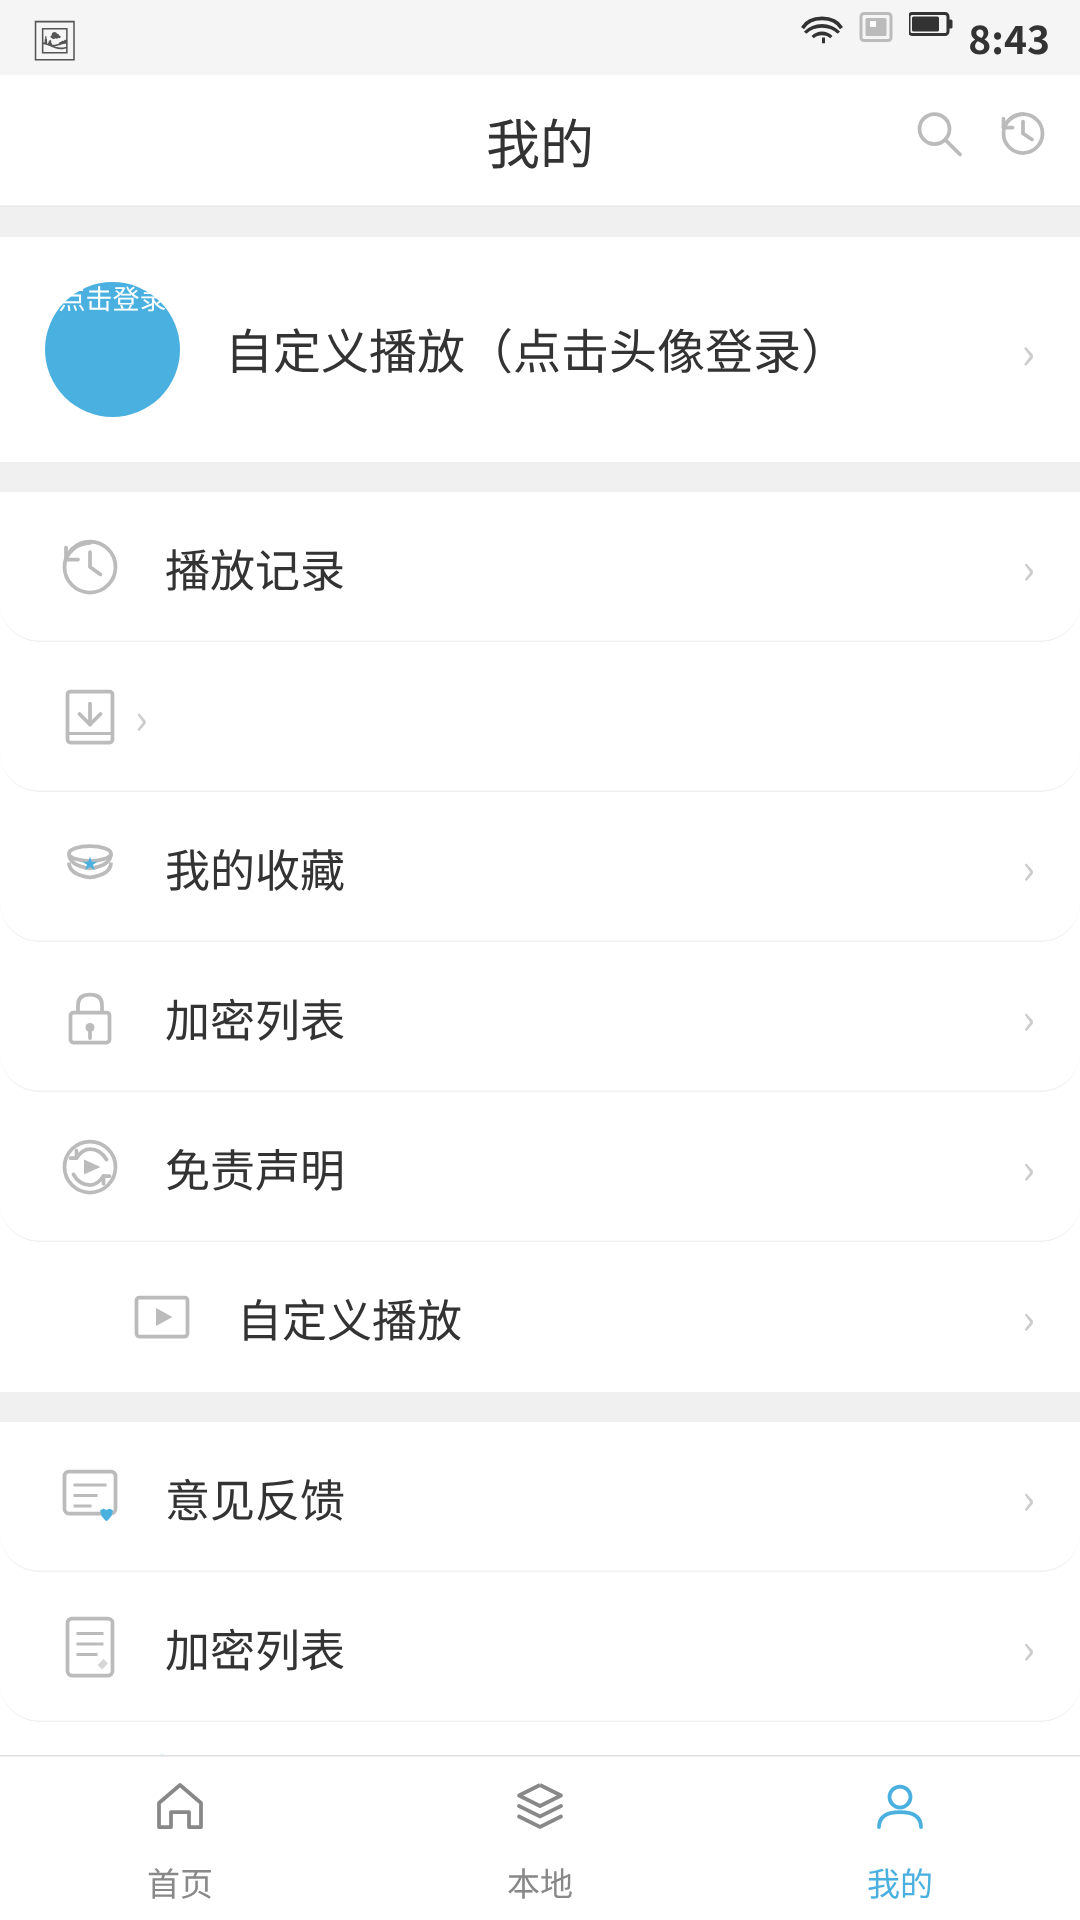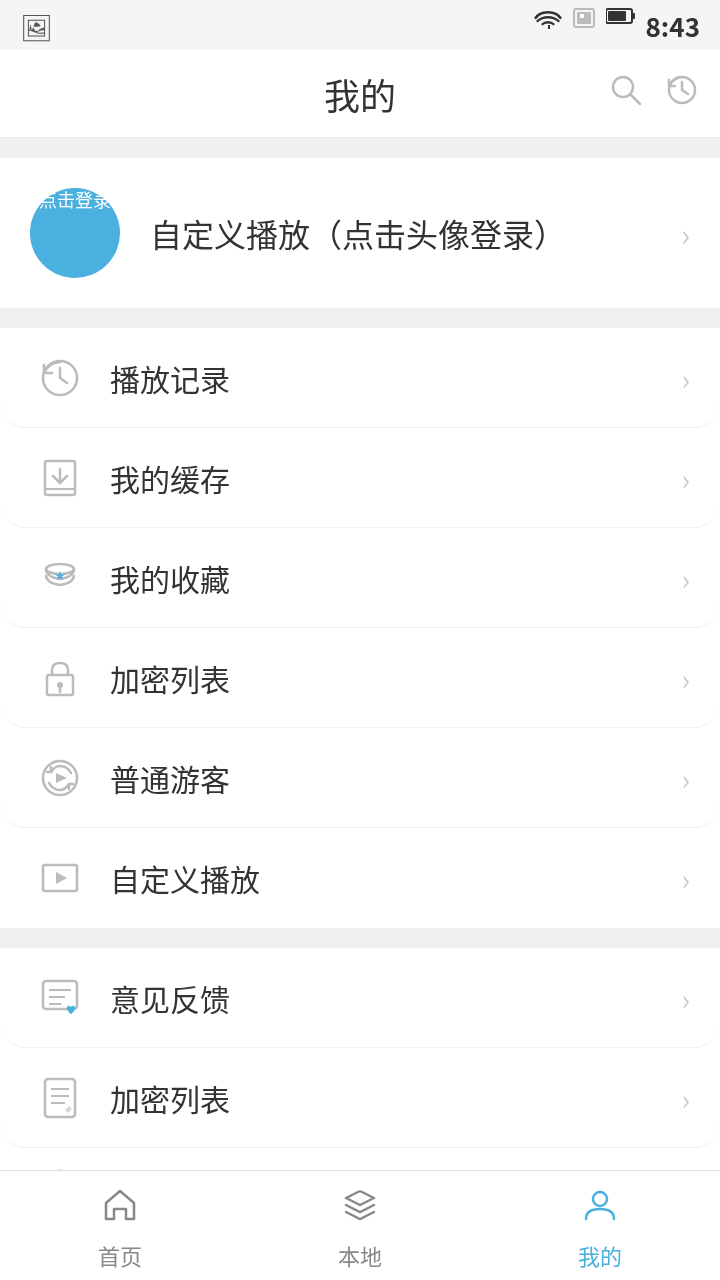--- a/index.html
+++ b/index.html
@@ -111,20 +111,21 @@
       align-items: center;
       padding: 0 30px;
       height: 100px;
       border-bottom: 1px solid #f0f0f0;
       cursor: pointer;
       position: relative;
       border-radius: 26px;
     }
     .menu-item:last-child {
       border-bottom: none;
+      margin-left: 48px;
     }
     .menu-icon-wrap {
       width: 60px;
       height: 60px;
       display: flex;
       align-items: center;
       justify-content: center;
       flex-shrink: 0;
     }
     .menu-label {
@@ -248,21 +249,20 @@
 
     <div class="menu-item">
       <div class="menu-icon-wrap">
         <svg width="46" height="46" viewBox="0 0 46 46" fill="none">
           <rect x="8" y="6" width="30" height="34" rx="2" stroke="#bbb" stroke-width="2.5"></rect>
           <line x1="8" y1="34" x2="38" y2="34" stroke="#bbb" stroke-width="2"></line>
           <polyline points="23,14 23,28 16,21" stroke="#bbb" stroke-width="2.5" stroke-linecap="round" stroke-linejoin="round" fill="none"></polyline>
           <polyline points="23,28 30,21" stroke="#bbb" stroke-width="2.5" stroke-linecap="round" fill="none"></polyline>
         </svg>
       </div>
-      <span class="menu-label">我的缓存</span>
       <span class="menu-chevron">›</span>
     </div>
 
     <div class="menu-item">
       <div class="menu-icon-wrap">
         <svg width="46" height="46" viewBox="0 0 46 46" fill="none">
 
           <ellipse cx="23" cy="14" rx="14" ry="5" stroke="#bbb" stroke-width="2.5" fill="none"></ellipse>
           <rect x="9" y="14" width="28" height="6" fill="none"></rect>
           <path d="M9 14 Q9 22 23 24 Q37 22 37 14" stroke="#bbb" stroke-width="2.5" fill="none"></path>
@@ -294,21 +294,21 @@
           <circle cx="23" cy="23" r="17" stroke="#bbb" stroke-width="2.5" fill="none"></circle>
 
           <path d="M14 17 Q18 11 23 11 Q30 11 34 18" stroke="#bbb" stroke-width="2.5" stroke-linecap="round" fill="none"></path>
           <polyline points="10,17 14,17 14,12" stroke="#bbb" stroke-width="2.5" stroke-linecap="round" stroke-linejoin="round" fill="none"></polyline>
           <path d="M32 29 Q28 35 23 35 Q16 35 12 28" stroke="#bbb" stroke-width="2.5" stroke-linecap="round" fill="none"></path>
           <polyline points="36,29 32,29 32,34" stroke="#bbb" stroke-width="2.5" stroke-linecap="round" stroke-linejoin="round" fill="none"></polyline>
 
           <polygon points="19,18 19,28 30,23" fill="#bbb"></polygon>
         </svg>
       </div>
-      <span class="menu-label">普通游客</span>
+      <span class="menu-label">免责声明</span>
       <span class="menu-chevron">›</span>
     </div>
 
     <div class="menu-item">
       <div class="menu-icon-wrap">
         <svg width="46" height="46" viewBox="0 0 46 46" fill="none">
           <rect x="6" y="10" width="34" height="26" rx="2" stroke="#bbb" stroke-width="2.5" fill="none"></rect>
           <polygon points="19,17 19,29 30,23" fill="#bbb"></polygon>
           <line x1="6" y1="36" x2="40" y2="36" stroke="#bbb" stroke-width="2" opacity="0.5"></line>
         </svg>

